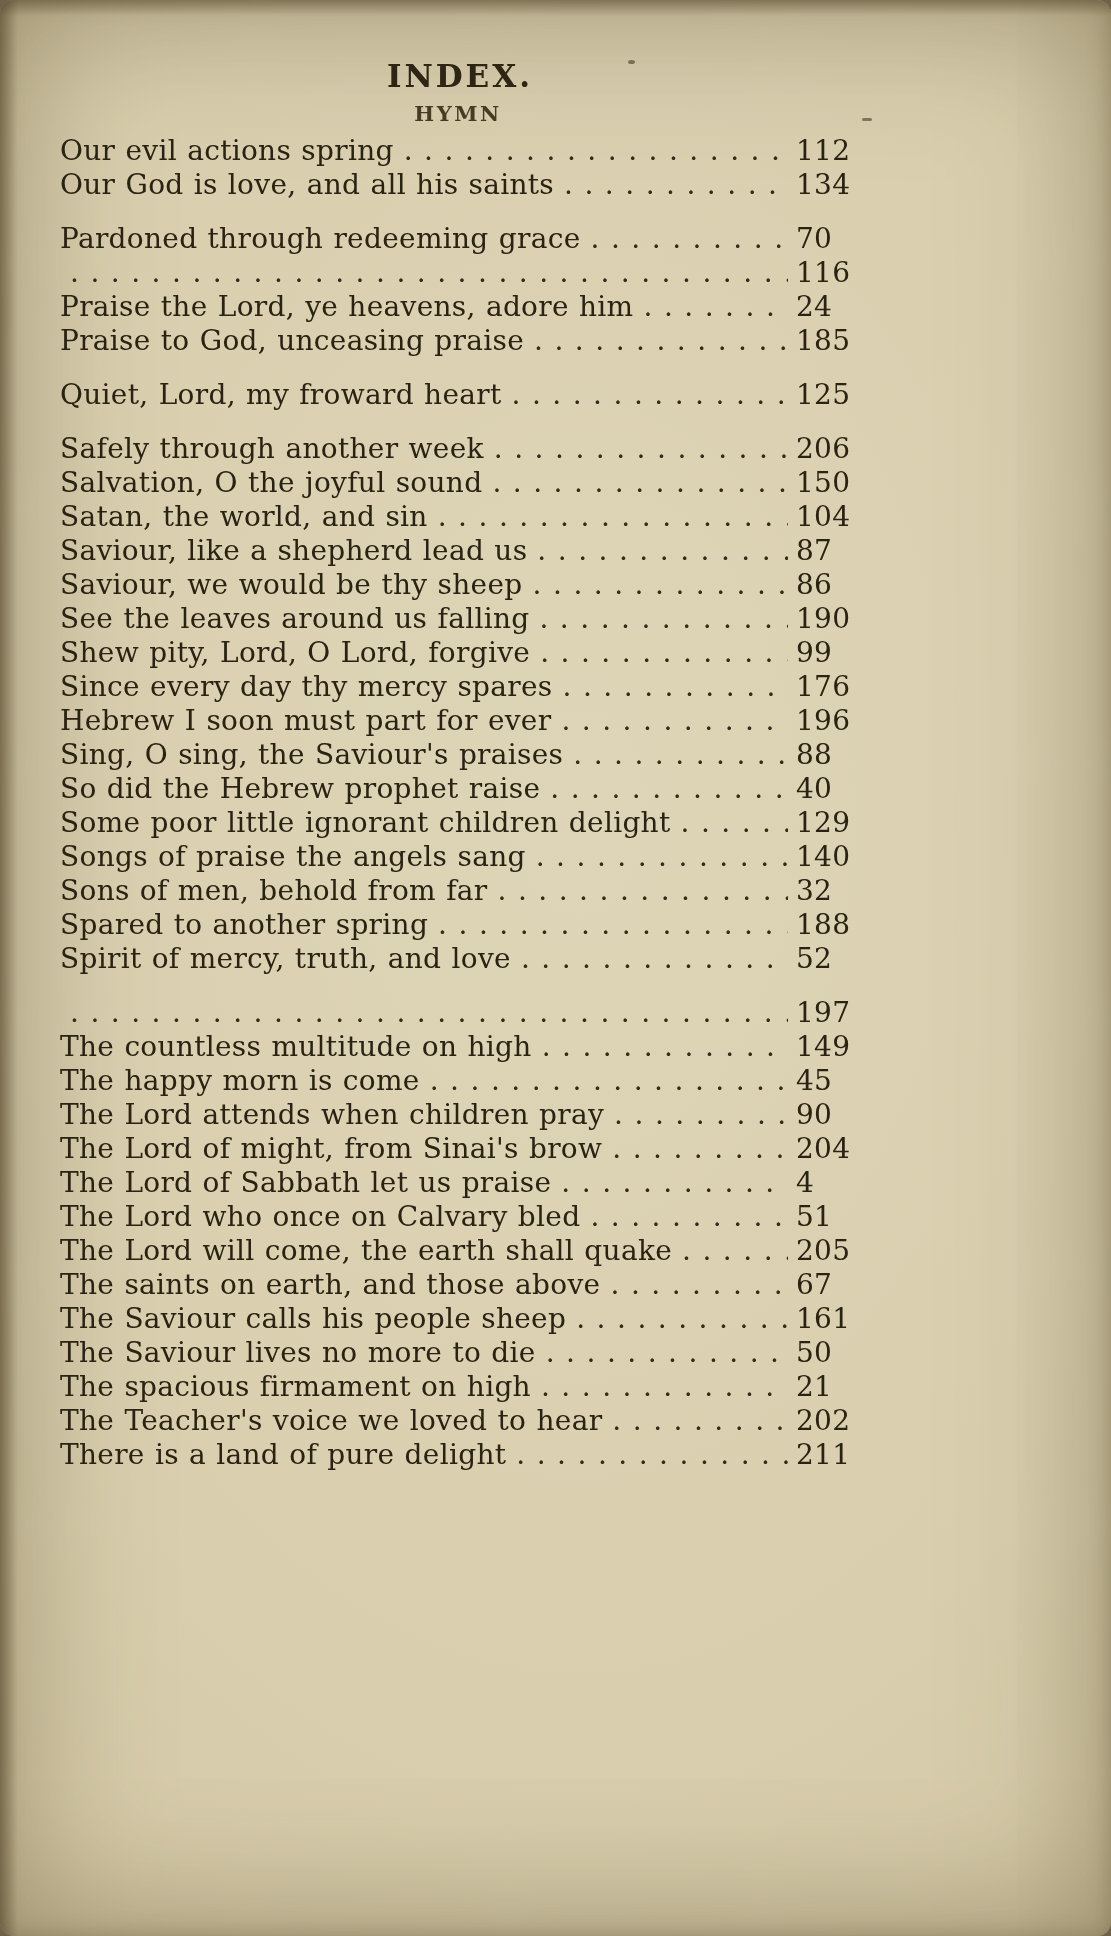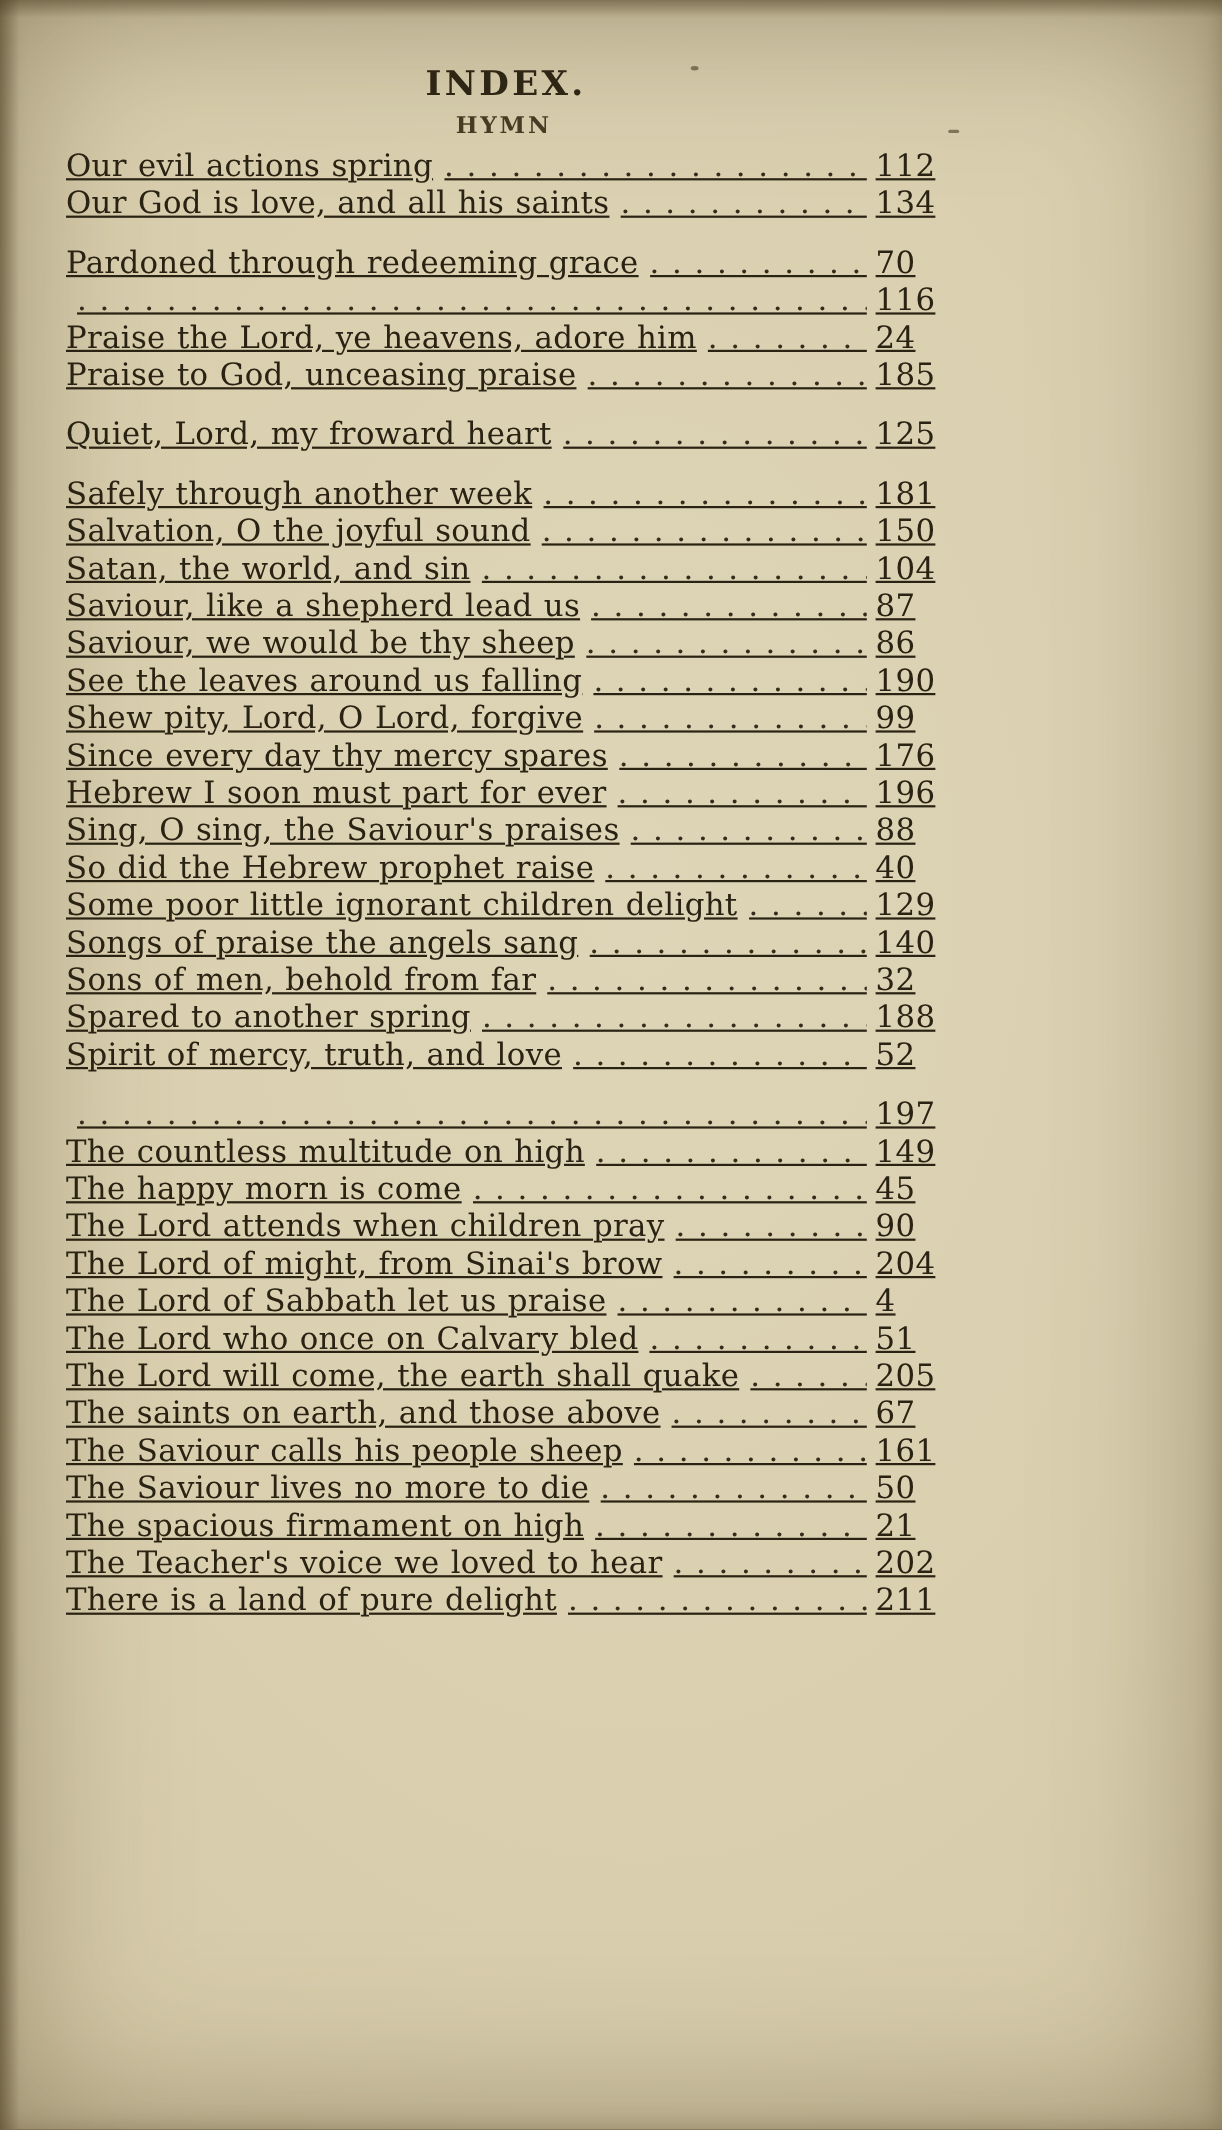--- a/index.html
+++ b/index.html
@@ -9,20 +9,21 @@
     font-family: "DejaVu Serif", "Liberation Serif", serif;
   }
   #page {
     position: relative;
     width: 1111px; height: 1936px;
     overflow: hidden;
     background: radial-gradient(ellipse 140% 120% at 52% 42%,
       #ded5b8 0%, #d9cfae 40%, #cfc2a0 72%, #b6a780 93%, #9a8b64 100%);
     box-shadow: inset 0 0 150px rgba(86,71,40,.50), inset 0 0 22px rgba(86,71,40,.35);
     color: #2a2212;
+    border-radius: 14px;
   }
   #page::before {
     content: "";
     position: absolute; left: 0; top: 0; bottom: 0; width: 18px;
     background: linear-gradient(to right, rgba(66,52,24,.45), rgba(66,52,24,0));
     pointer-events: none;
   }
   #page::after {
     content: "";
     position: absolute; left: 0; right: 0; top: 0; height: 16px;
@@ -44,21 +45,21 @@
   .col-header {
     text-align: center;
     font-size: 21px;
     font-weight: 700;
     letter-spacing: 2.5px;
     margin-top: 7px;
     padding-right: 4px;
     color: #473b24;
   }
   .index-list { margin-top: 4px; }
-  .group { margin-top: 20px; text-decoration: underline; }
+  .group { margin-top: 20px; }
   .group:first-child { margin-top: 8px; }
   .entry {
     display: flex;
     align-items: baseline;
     font-size: 28px;
     line-height: 34px;
     letter-spacing: 0.3px;
     word-spacing: 1px;
     white-space: nowrap;
   }
@@ -133,21 +134,21 @@
           <div class="entry">
             <span class="entry-text">Quiet, Lord, my froward heart</span>
             <span class="leader">. . . . . . . . . . . . . . . . . . . . . . . . . . . . . . . . . . . . . . . . . . . . . . . . . . . . . . . . . . . . </span>
             <span class="hymn-num">125</span>
           </div>
         </div>
         <div class="group">
           <div class="entry">
             <span class="entry-text">Safely through another week</span>
             <span class="leader">. . . . . . . . . . . . . . . . . . . . . . . . . . . . . . . . . . . . . . . . . . . . . . . . . . . . . . . . . . . . </span>
-            <span class="hymn-num">181</span>
+            <span class="hymn-num">206</span>
           </div>
           <div class="entry">
             <span class="entry-text">Salvation, O the joyful sound</span>
             <span class="leader">. . . . . . . . . . . . . . . . . . . . . . . . . . . . . . . . . . . . . . . . . . . . . . . . . . . . . . . . . . . . </span>
             <span class="hymn-num">150</span>
           </div>
           <div class="entry">
             <span class="entry-text">Satan, the world, and sin</span>
             <span class="leader">. . . . . . . . . . . . . . . . . . . . . . . . . . . . . . . . . . . . . . . . . . . . . . . . . . . . . . . . . . . . </span>
             <span class="hymn-num">104</span>

